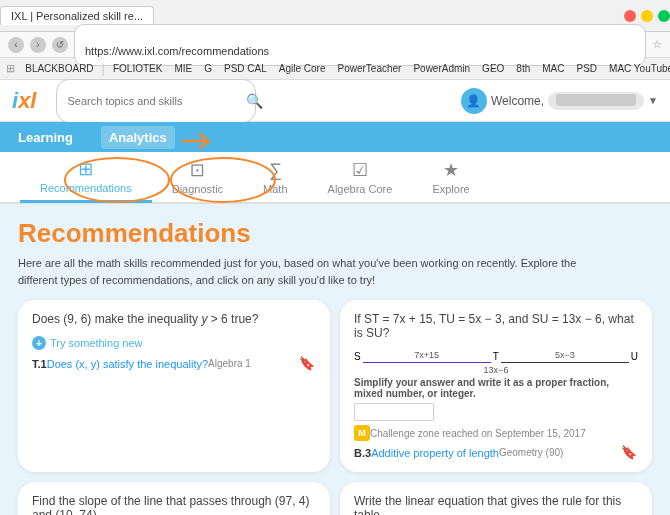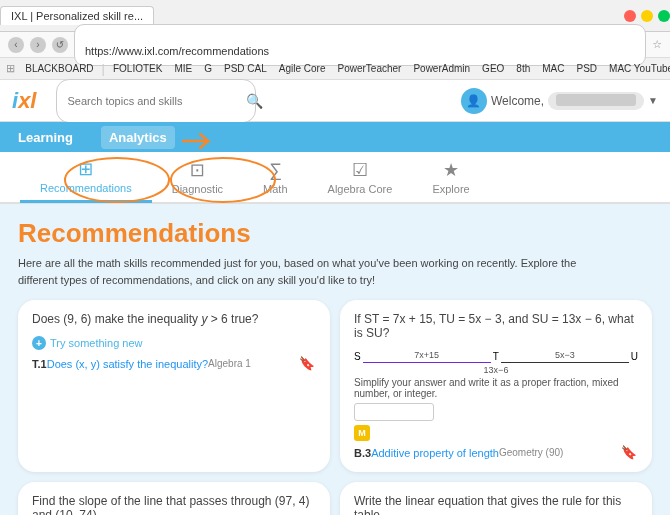--- a/index.html
+++ b/index.html
@@ -429,24 +429,25 @@
       <div style="margin:4px 0 2px 0;">
         <div style="display:flex;align-items:center;gap:2px;font-size:10px;">
           <span>S</span>
           <span style="flex:1;border-bottom:1px solid #6d28d9;position:relative;text-align:center;font-size:9px;color:#555;padding-bottom:2px;">7x+15</span>
           <span>T</span>
           <span style="flex:1;border-bottom:1px solid #333;position:relative;text-align:center;font-size:9px;color:#555;padding-bottom:2px;">5x−3</span>
           <span>U</span>
         </div>
         <div style="display:flex;align-items:center;font-size:9px;color:#555;justify-content:center;margin-top:2px;">13x−6</div>
       </div>
-      <div style="font-size:10px;color:#555;margin-bottom:4px;">Simplify your answer and write it as a proper fraction, mixed number, or integer.</div>
+      <div style="font-size:10px;color:#555;margin-bottom:4px;font-weight:bold;">Simplify your answer and write it as a proper fraction, mixed number, or integer.</div>
       <input class="answer-input" type="text" style="">
       <div class="skill-link-row">
         <span class="gold-badge">M</span>
+        <span class="challenge-text">Challenge zone reached on September 15, 2017</span>
       </div>
       <div class="skill-link-row">
         <span class="skill-label">B.3</span>
         <span class="skill-link">Additive property of length</span>
         <span style="color:#888;font-size:10px;">Geometry (90)</span>
         <span style="margin-left:auto;">🔖</span>
       </div>
     </div>
 
     <div class="card">

